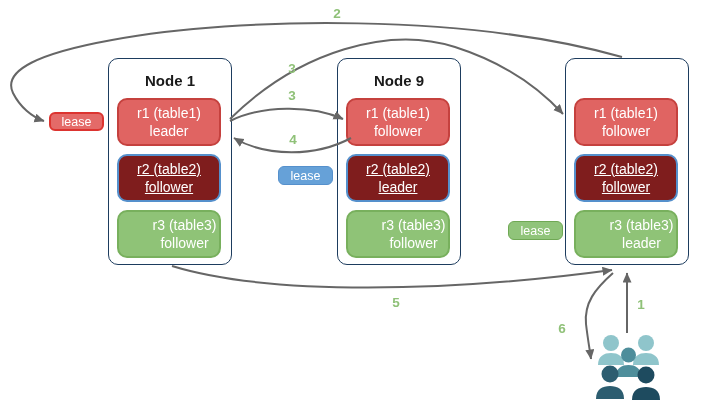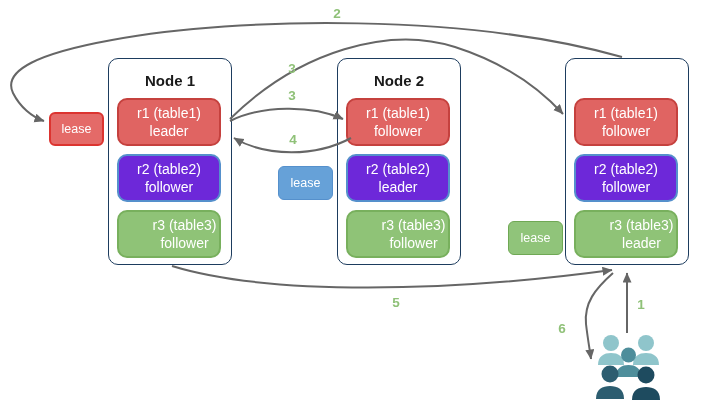--- a/index.html
+++ b/index.html
@@ -13,25 +13,25 @@
   }
   .node-title{
     text-align:center;margin-top:13px;font-size:15px;font-weight:bold;color:#1a1a1a;
   }
   .replica{
     position:absolute;left:8px;width:104px;height:48px;border-radius:10px;
     box-sizing:border-box;display:flex;flex-direction:column;align-items:center;
     justify-content:center;color:#ffffff;font-size:14px;line-height:1.3;text-align:center;
   }
   .replica.red{background:#e06462;border:2px solid #c5413e;}
-  .replica.blue{background:#6d28d9;border:2px solid #5590cc;}
+  .replica.blue{background:#7f1d1d;border:2px solid #5590cc;text-decoration:underline;}
   .replica.green{background:#8fc377;border:2px solid #78b05d;padding-left:31px;}
   .r1{top:39px;} .r2{top:95px;} .r3{top:151px;}
   .lease{
-    position:absolute;width:55px;height:34px;border-radius:6px;box-sizing:border-box;
+    position:absolute;width:55px;height:19px;border-radius:6px;box-sizing:border-box;
     display:flex;align-items:center;justify-content:center;color:#ffffff;font-size:12.5px;z-index:3;
   }
   .lease.red{background:#e46a68;border:2px solid #dc3430;left:49px;top:112px;}
   .lease.blue{background:#66a1d8;border:1.5px solid #5590cc;left:278px;top:166px;}
   .lease.green{background:#90c47a;border:1.5px solid #6fa854;left:508px;top:221px;}
   .edges{position:absolute;left:0;top:0;z-index:4;pointer-events:none;}
   .num{
     position:absolute;width:16px;text-align:center;font-size:13.5px;font-weight:bold;
     color:#8fc178;z-index:6;
   }
@@ -69,21 +69,21 @@
       <div>r2 (table2)</div>
       <div>follower</div>
     </div>
     <div class="replica green r3">
       <div>r3 (table3)</div>
       <div>follower</div>
     </div>
   </div>
 
   <div class="node" style="left:337px;top:58px;">
-    <div class="node-title">Node 2</div>
+    <div class="node-title">Node 9</div>
     <div class="replica red r1">
       <div>r1 (table1)</div>
       <div>follower</div>
     </div>
     <div class="replica blue r2">
       <div>r2 (table2)</div>
       <div>leader</div>
     </div>
     <div class="replica green r3">
       <div>r3 (table3)</div>

